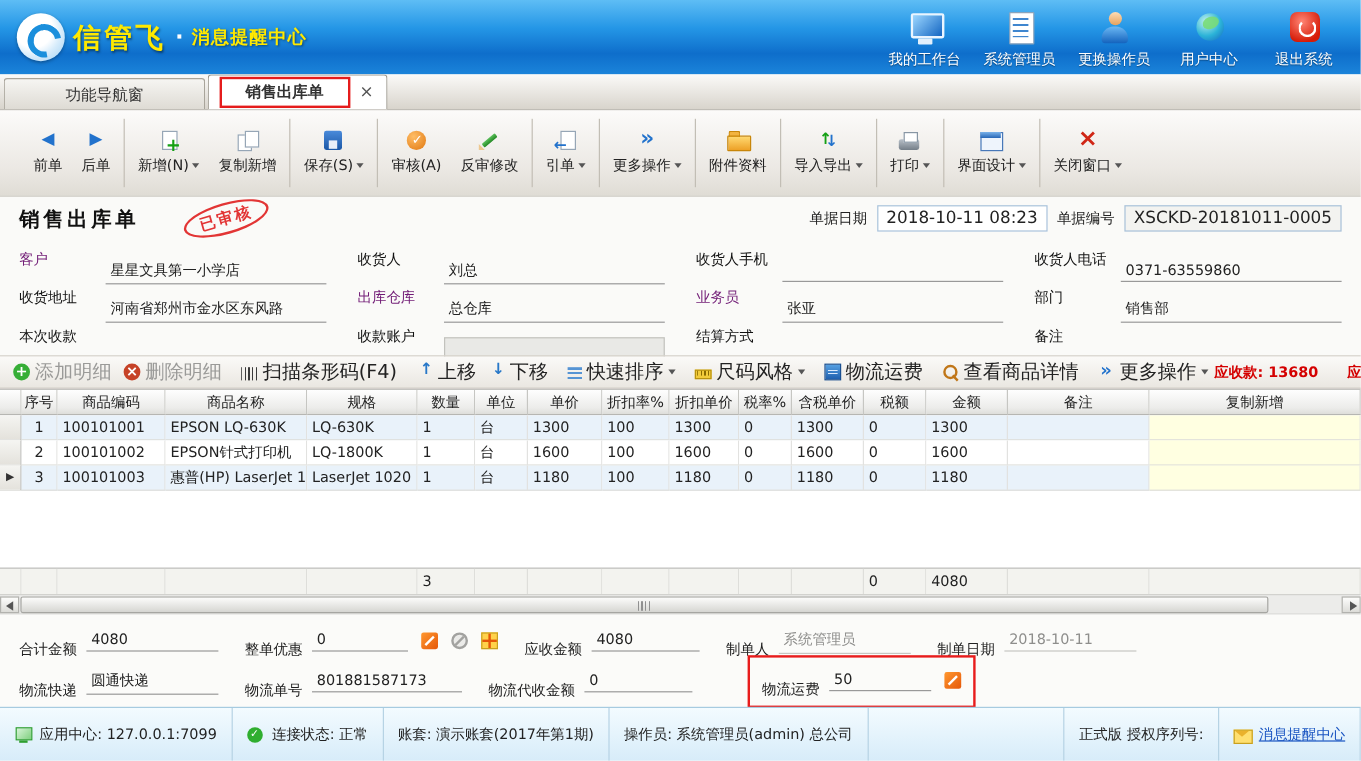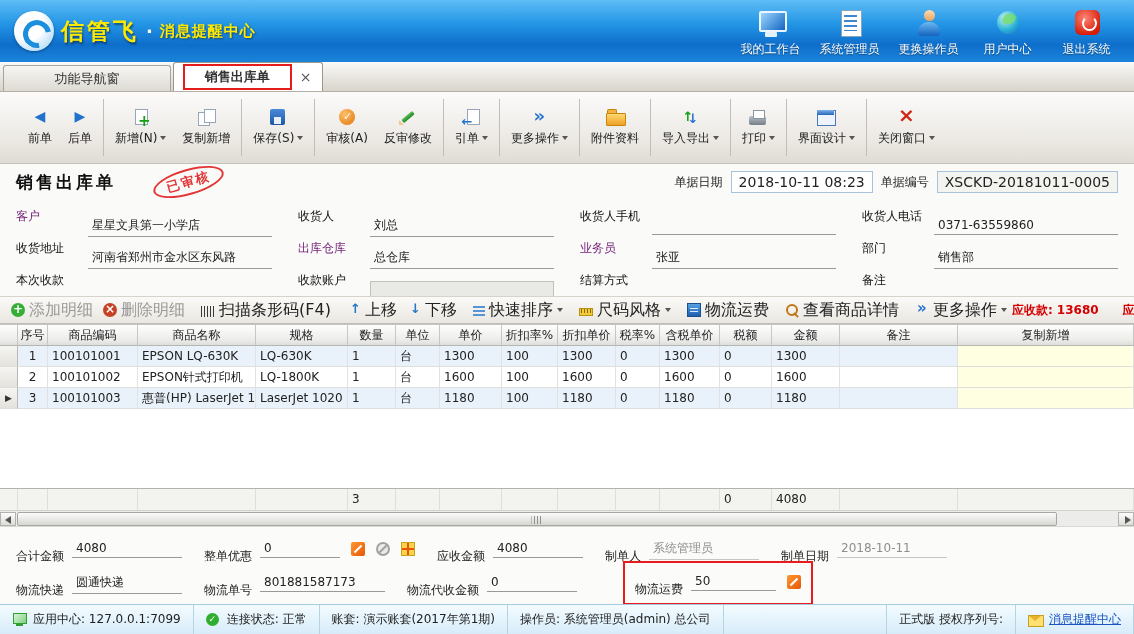--- a/index.html
+++ b/index.html
@@ -158,21 +158,21 @@
   .ff-ic { width:14px; height:14px; display:inline-block; position:relative; margin-left:3px; cursor:pointer; flex:none; }
   .ff-ic-edit { background:linear-gradient(135deg,#ff9830,#e55708); border-radius:2px; }
   .ff-ic-edit::after { content:""; position:absolute; left:2px; top:6px; width:10px; height:2px; background:#fff; transform:rotate(-45deg); }
   .ff-ic-clear { border:2px solid #a2a2a0; border-radius:50%; background:#ebebe9; }
   .ff-ic-clear::after { content:""; position:absolute; left:0; top:4px; width:10px; height:2px; background:#a2a2a0; transform:rotate(-45deg); }
   .ff-ic-gift { background:#ffd24a; border:1px solid #c9a01e; }
   .ff-ic-gift::before { content:""; position:absolute; top:5px; left:0; right:0; height:2px; background:#e55708; }
   .ff-ic-gift::after { content:""; position:absolute; left:5px; top:0; bottom:0; width:2px; background:#e55708; }
 
   
-  .statusbar { height:30px; flex:none; background:linear-gradient(180deg,#f3fbff,#d7ecf9); border-top:1px solid #a6cbe0; display:flex; align-items:flex-end; font-size:12px; color:#222; }
+  .statusbar { height:45px; flex:none; background:linear-gradient(180deg,#f3fbff,#d7ecf9); border-top:1px solid #a6cbe0; display:flex; align-items:flex-end; font-size:12px; color:#222; }
   .sb-item { display:flex; align-items:center; gap:6px; padding:0 12px; height:100%; border-right:1px solid #b6d3e4; white-space:nowrap; }
   .sb-item.sb-push { margin-left:auto; border-left:1px solid #b6d3e4; }
   .sb-link { color:#1a55c2; text-decoration:underline; cursor:pointer; }
   .sb-ic { width:15px; height:13px; position:relative; display:inline-block; flex:none; }
   .sb-monitor::before { content:""; position:absolute; left:1px; top:0; width:12px; height:9px; border:1px solid #2f9f2f; background:linear-gradient(135deg,#d8f4d8,#7fd07f); }
   .sb-monitor::after { content:""; position:absolute; left:4px; bottom:0; width:7px; height:2px; background:#2f9f2f; }
   .sb-check::before { content:"✓"; position:absolute; left:0; top:0; width:13px; height:13px; background:#2fae2f; color:#fff; border-radius:50%; font-size:9px; line-height:13px; text-align:center; }
   .sb-msg::before { content:""; position:absolute; left:0; top:2px; width:14px; height:10px; background:#ffe070; border:1px solid #c8a020; }
   .sb-msg::after { content:""; position:absolute; left:1px; top:3px; border-left:6px solid transparent; border-right:6px solid transparent; border-top:5px solid #eab22c; }
 </style>

